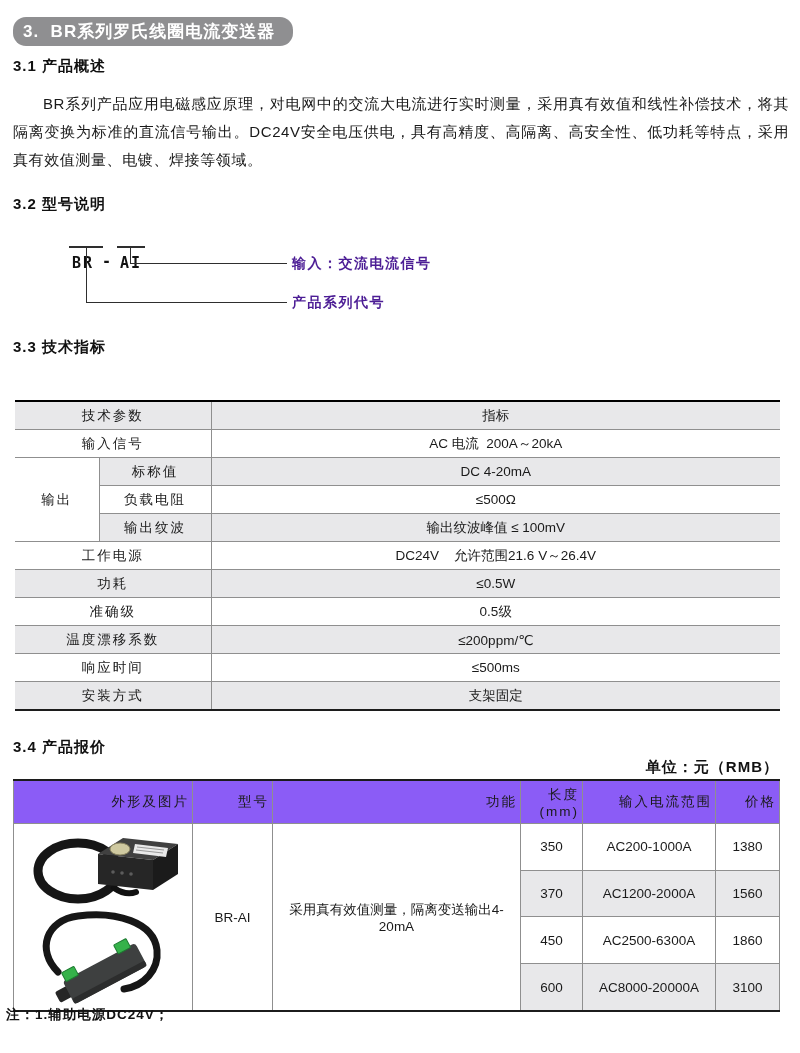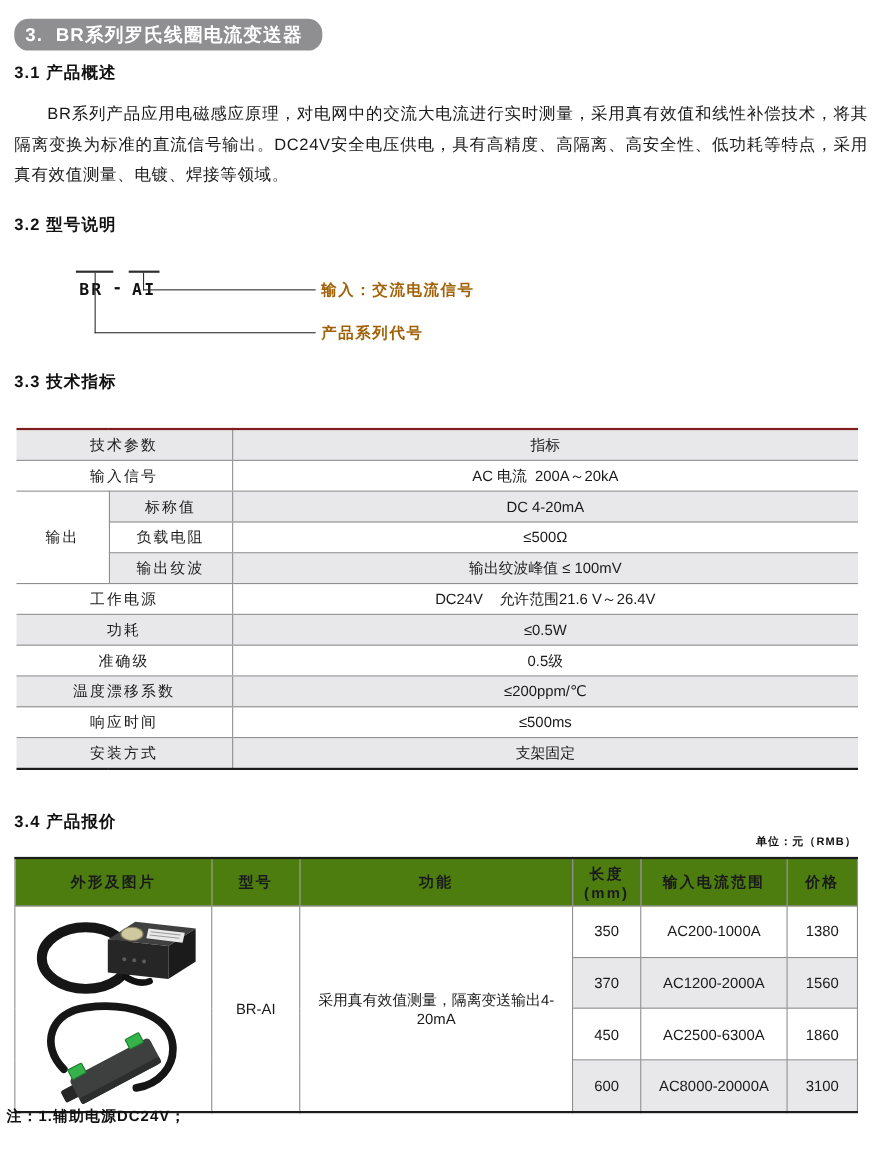--- a/index.html
+++ b/index.html
@@ -13,46 +13,46 @@
 
   .h2{position:absolute;left:13px;font-size:15px;font-weight:bold;color:#111;letter-spacing:1px;}
 
   .para{position:absolute;left:13px;top:90px;width:776px;font-size:15px;line-height:28px;
         text-align:justify;text-indent:2em;letter-spacing:0.6px;color:#191919;}
 
   
   .code{position:absolute;font-family:"DejaVu Sans Mono","Liberation Mono",monospace;
         font-size:15px;font-weight:bold;color:#111;letter-spacing:2px;margin-top:28px;}
   .dline{position:absolute;background:#2e2e2e;}
-  .dlabel{position:absolute;font-size:14px;font-weight:600;color:#a16207;letter-spacing:1.5px;}
+  .dlabel{position:absolute;font-size:14px;font-weight:600;color:#4c1d95;letter-spacing:1.5px;}
 
   
   table{border-collapse:collapse;table-layout:fixed;}
-  .spec{position:absolute;left:15px;top:389px;width:765px;
-        border-top:2px solid #7f1d1d;border-bottom:2px solid #1c1c1c;}
+  .spec{position:absolute;left:15px;top:400px;width:765px;
+        border-top:2px solid #000000;border-bottom:2px solid #1c1c1c;}
   .spec td{height:27px;border-bottom:1px solid #8f8f8f;text-align:center;vertical-align:middle;
            font-size:13.5px;color:#1a1a1a;padding:0 4px;white-space:pre-wrap;}
   .spec td.param{letter-spacing:2px;}
   .spec td.vcell{border-left:1px solid #8f8f8f;}
   .spec td.scell{border-left:1px solid #8f8f8f;letter-spacing:2px;}
   .spec td.g{background:#e8e8ea;}
 
   
   .price{position:absolute;left:13px;top:779px;width:766px;
          border-top:2px solid #1c1c1c;border-bottom:2px solid #1c1c1c;}
   .price th,.price td{border:1px solid #8f8f8f;text-align:center;vertical-align:middle;
          font-size:13.5px;color:#1a1a1a;padding:0 3px;}
-  .price th{height:42px;background:#4d7c0f;font-weight:bold;letter-spacing:2px;white-space:pre-line;}
+  .price th{height:42px;background:#8b5cf6;font-weight:normal;letter-spacing:2px;white-space:pre-line;text-align:right;}
   .price td{height:41px;}
   .price td.g{background:#e8e8ea;}
   .photocell{padding:4px 2px;}
   .photocell svg{display:block;margin:2px auto;}
 
   .unitnote{position:absolute;left:13px;top:758px;width:766px;text-align:right;
-            font-size:10px;font-weight:bold;color:#111;letter-spacing:1px;}
+            font-size:15px;font-weight:bold;color:#111;letter-spacing:1px;}
 
   .notes{position:absolute;left:6px;top:1004px;font-size:13.5px;font-weight:600;
          color:#111;line-height:22px;letter-spacing:1px;}
   .notes .n2{margin-left:33px;margin-top:2px;}
   .notes .row1{display:flex;}
 </style>
 </head>
 <body>
 
 <div class="page">

